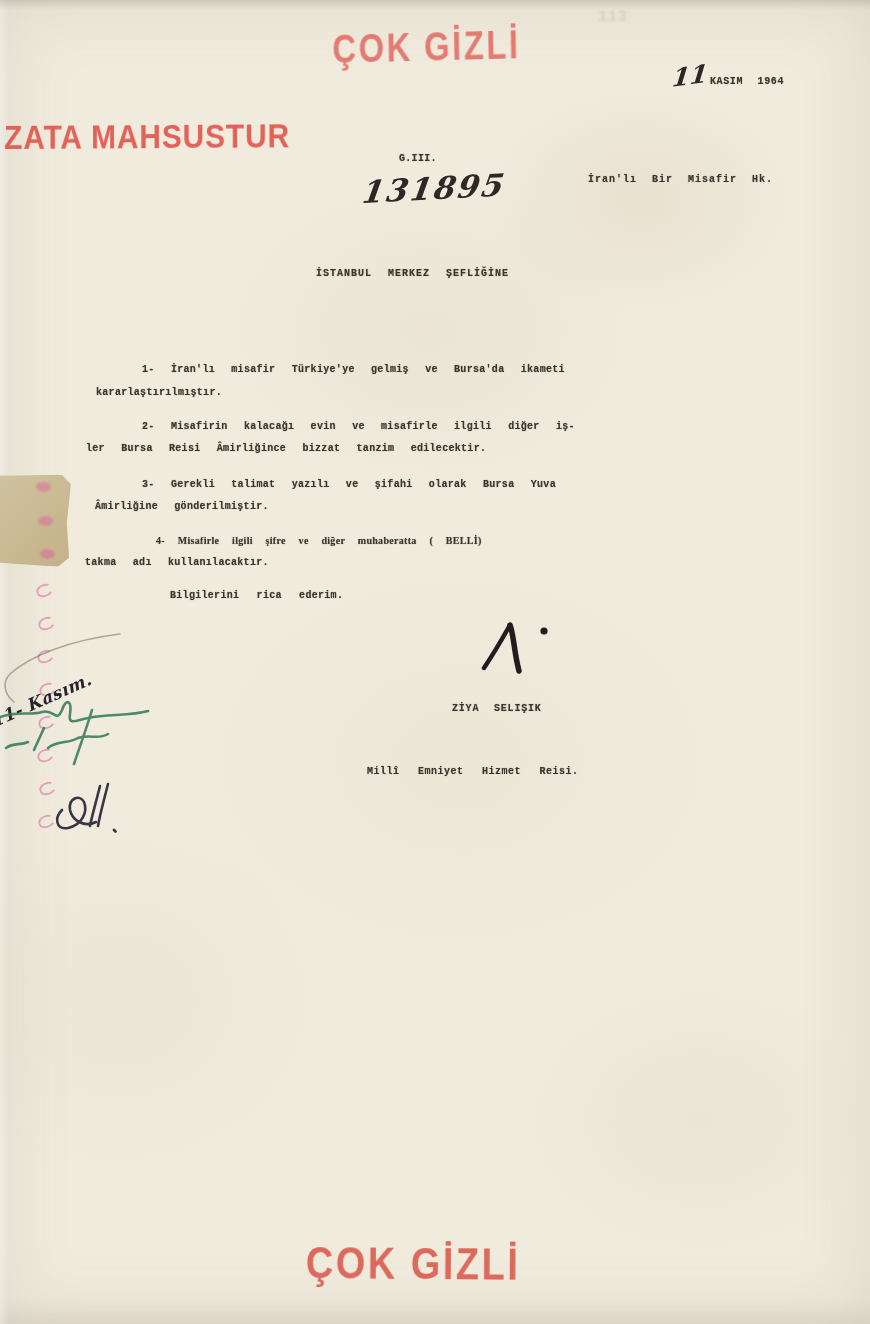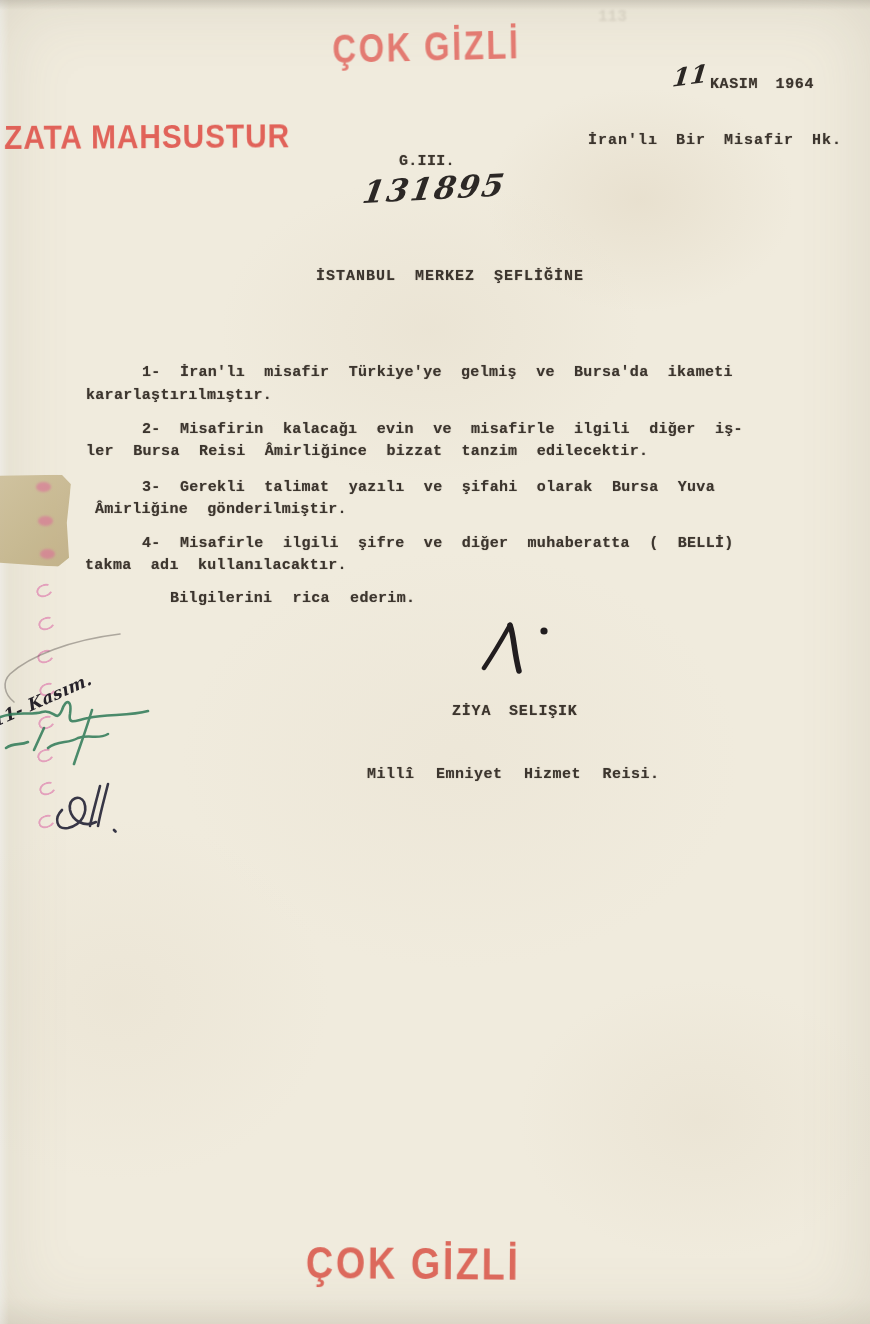--- a/index.html
+++ b/index.html
@@ -14,28 +14,28 @@
       radial-gradient(400px 300px at 460px 760px, rgba(220,208,188,.16), transparent 70%),
       linear-gradient(180deg, rgba(170,164,152,.38) 0px, rgba(170,164,152,0) 10px),
       linear-gradient(90deg, rgba(255,255,255,.55) 0px, rgba(255,255,255,0) 9px),
       linear-gradient(0deg, rgba(200,192,176,.28) 0px, rgba(200,192,176,0) 26px);
     box-shadow: inset 0 0 70px rgba(120,110,90,.16);
     font-family:"Liberation Sans", sans-serif;
   }
   .abs{position:absolute;}
   .typed{
     font-family:"Liberation Mono","DejaVu Sans Mono",monospace;
-    font-weight:700;color:#3c352e;font-size:15px;letter-spacing:.3px;
+    font-weight:700;color:#3c352e;font-size:10px;letter-spacing:.3px;
     text-shadow:0 0 1px rgba(66,56,46,.55);white-space:nowrap;
   }
   .body-line{word-spacing:10px;}
   .ref-line{word-spacing:8px;}
   .closing-line{word-spacing:11px;}
   .addressee{word-spacing:9px;letter-spacing:1px;}
-  .subject{word-spacing:8px;letter-spacing:1px;}
+  .subject{word-spacing:8px;letter-spacing:1px;margin-top:42px;}
   .typed-date{word-spacing:8px;letter-spacing:.6px;}
   .sig-name{word-spacing:8px;letter-spacing:.8px;}
   .sig-title{word-spacing:12px;letter-spacing:.5px;}
   .stamp{
     font-family:"Liberation Sans",sans-serif;font-weight:800;white-space:nowrap;
     filter:blur(.4px);transform-origin:left top;
   }
   .stamp-top{font-size:40px;color:rgba(224,92,84,.78);letter-spacing:3px;transform:scaleX(.82) rotate(-1.2deg) scaleY(1.02);}
   .stamp-bottom{font-size:44px;color:rgba(215,72,60,.80);letter-spacing:3px;transform:scaleX(.86) rotate(.4deg);}
   .stamp-zata{font-size:34px;color:rgba(222,74,66,.85);letter-spacing:1px;transform:scaleX(.88) rotate(-.3deg);}
@@ -77,29 +77,29 @@
 
   <div class="abs typed subject" style="left:588px;top:132px;">İran'lı Bir Misafir Hk.</div>
 
   <div class="abs typed" style="left:399px;top:153px;">G.III.</div>
   <div class="abs handwriting hand-number" style="left:366px;top:174px;">131895</div>
 
   <div class="abs typed addressee" style="left:273px;top:268px;margin-left:43px;">İSTANBUL MERKEZ ŞEFLİĞİNE</div>
 
 
   <div class="abs typed body-line" style="left:142px;top:364px;">1- İran'lı misafir Türkiye'ye gelmiş ve Bursa'da ikameti</div>
-  <div class="abs typed body-line" style="left:86px;top:387px;">kararlaştırılmıştır.</div>
+  <div class="abs typed body-line" style="left:96px;top:387px;">kararlaştırılmıştır.</div>
 
   <div class="abs typed body-line" style="left:142px;top:421px;">2- Misafirin kalacağı evin ve misafirle ilgili diğer iş-</div>
   <div class="abs typed body-line" style="left:86px;top:443px;">ler Bursa Reisi Âmirliğince bizzat tanzim edilecektir.</div>
 
   <div class="abs typed body-line" style="left:142px;top:479px;">3- Gerekli talimat yazılı ve şifahi olarak Bursa Yuva</div>
   <div class="abs typed body-line" style="left:85px;top:501px;margin-left:10px;">Âmirliğine gönderilmiştir.</div>
 
-  <div class="abs typed body-line" style="left:142px;top:535px;">4- Misafirle ilgili şifre ve diğer muhaberatta ( BELLİ)</div>
+  <div class="abs typed body-line" style="left:156px;top:535px;font-family:Liberation Serif, serif;">4- Misafirle ilgili şifre ve diğer muhaberatta ( BELLİ)</div>
   <div class="abs typed body-line" style="left:85px;top:557px;">takma adı kullanılacaktır.</div>
 
   <div class="abs typed closing-line" style="left:170px;top:590px;">Bilgilerini rica ederim.</div>
 
   <div class="abs" style="left:478px;top:616px;">
     <svg width="100" height="70" viewBox="0 0 100 70">
       <path d="M6,52 Q18,34 32,9" fill="none" stroke="#211d1f" stroke-width="4.5" stroke-linecap="round"></path>
       <path d="M32,9 C36,20 36,36 41,55" fill="none" stroke="#211d1f" stroke-width="5.5" stroke-linecap="round"></path>
       <circle cx="66" cy="15" r="3.6" fill="#211d1f"></circle>
     </svg>

